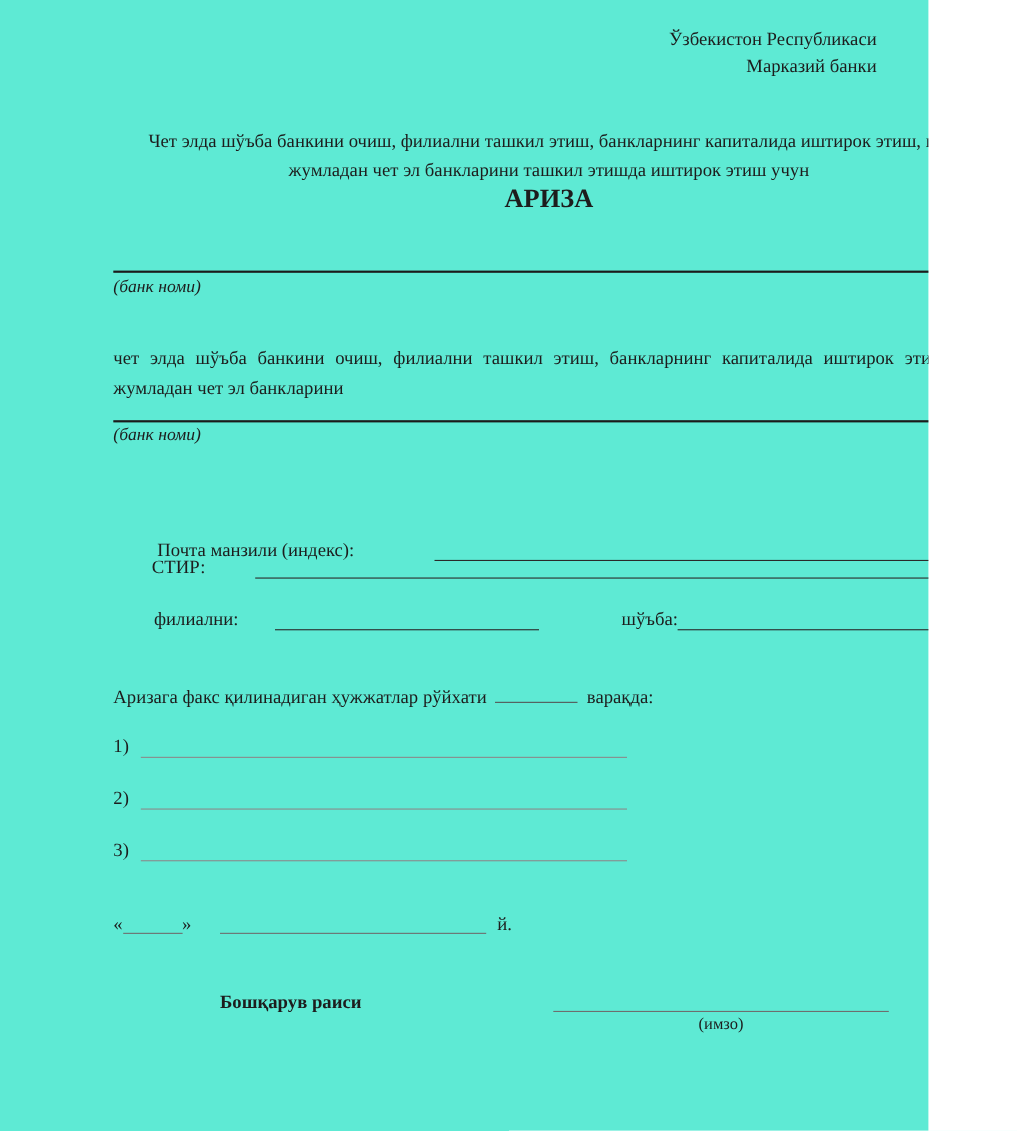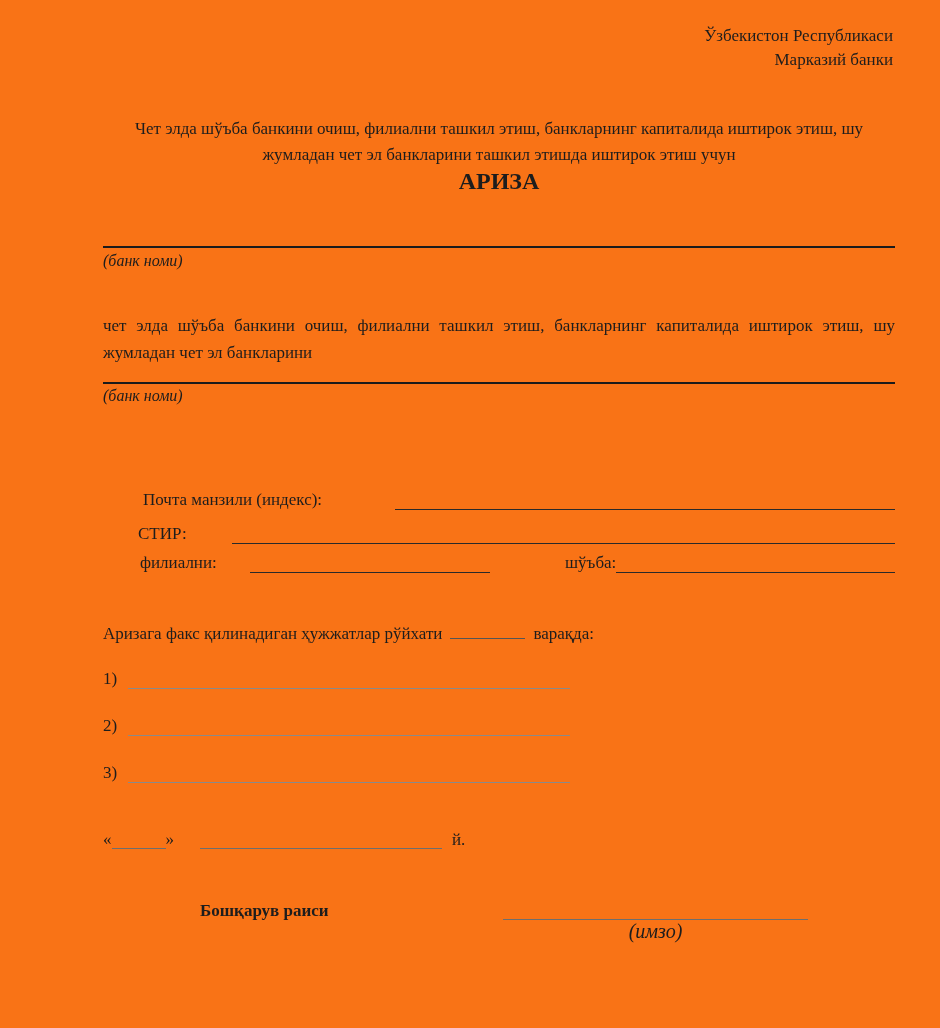--- a/index.html
+++ b/index.html
@@ -4,23 +4,23 @@
 <style>
   * { margin: 0; padding: 0; box-sizing: border-box; }
   html, body { background: #ffffff; }
   body {
     font-family: "Liberation Serif", "DejaVu Serif", serif;
     font-size: 17px;
     color: #1d1d1d;
   }
   .page {
     position: relative;
-    width: 940px;
+    width: 844px;
     height: 1028px;
-    background: #f97316;
+    background: #5eead4;
     overflow: hidden;
   }
   .abs { position: absolute; }
 
   
   .header {
     top: 24px; right: 47px;
     text-align: right;
     line-height: 24px;
   }
@@ -100,22 +100,21 @@
   
   .sig-role {
     top: 901px; left: 200px;
     font-weight: bold;
     line-height: 20px;
   }
   .sig-block { top: 901px; left: 503px; width: 305px; }
   .sig-line { height: 19px; border-bottom: 1px solid #6e6e6e; }
   .sig-caption {
     text-align: center;
-    font-style: italic;
-    font-size: 20px;
+    font-size: 15px;
     line-height: 22px;
   }
 </style>
 </head>
 <body>
 
 <div class="page">
 
   <div class="abs header">
     <div>Ўзбекистон Республикаси</div>
@@ -135,21 +134,21 @@
   <div class="abs bank-line" style="top:382px;"></div>
   <div class="abs bank-caption" style="top:386px;">(банк номи)</div>
 
 
   <div class="abs field-row" style="top:456px;margin-top:32px;">
     <span class="spacer" style="width:40px;"></span>
     <span class="flabel" style="width:252px;">Почта манзили (индекс):</span>
     <span class="fline grow"></span>
   </div>
 
-  <div class="abs field-row" style="top:522px;">
+  <div class="abs field-row" style="top:504px;">
     <span class="spacer" style="width:35px;"></span>
     <span class="flabel" style="width:94px;">СТИР:</span>
     <span class="fline grow"></span>
   </div>
 
   <div class="abs field-row" style="top:551px;">
     <span class="spacer" style="width:37px;"></span>
     <span class="flabel" style="width:110px;">филиални:</span>
     <span class="fline" style="width:240px;"></span>
     <span class="spacer" style="width:75px;"></span>

